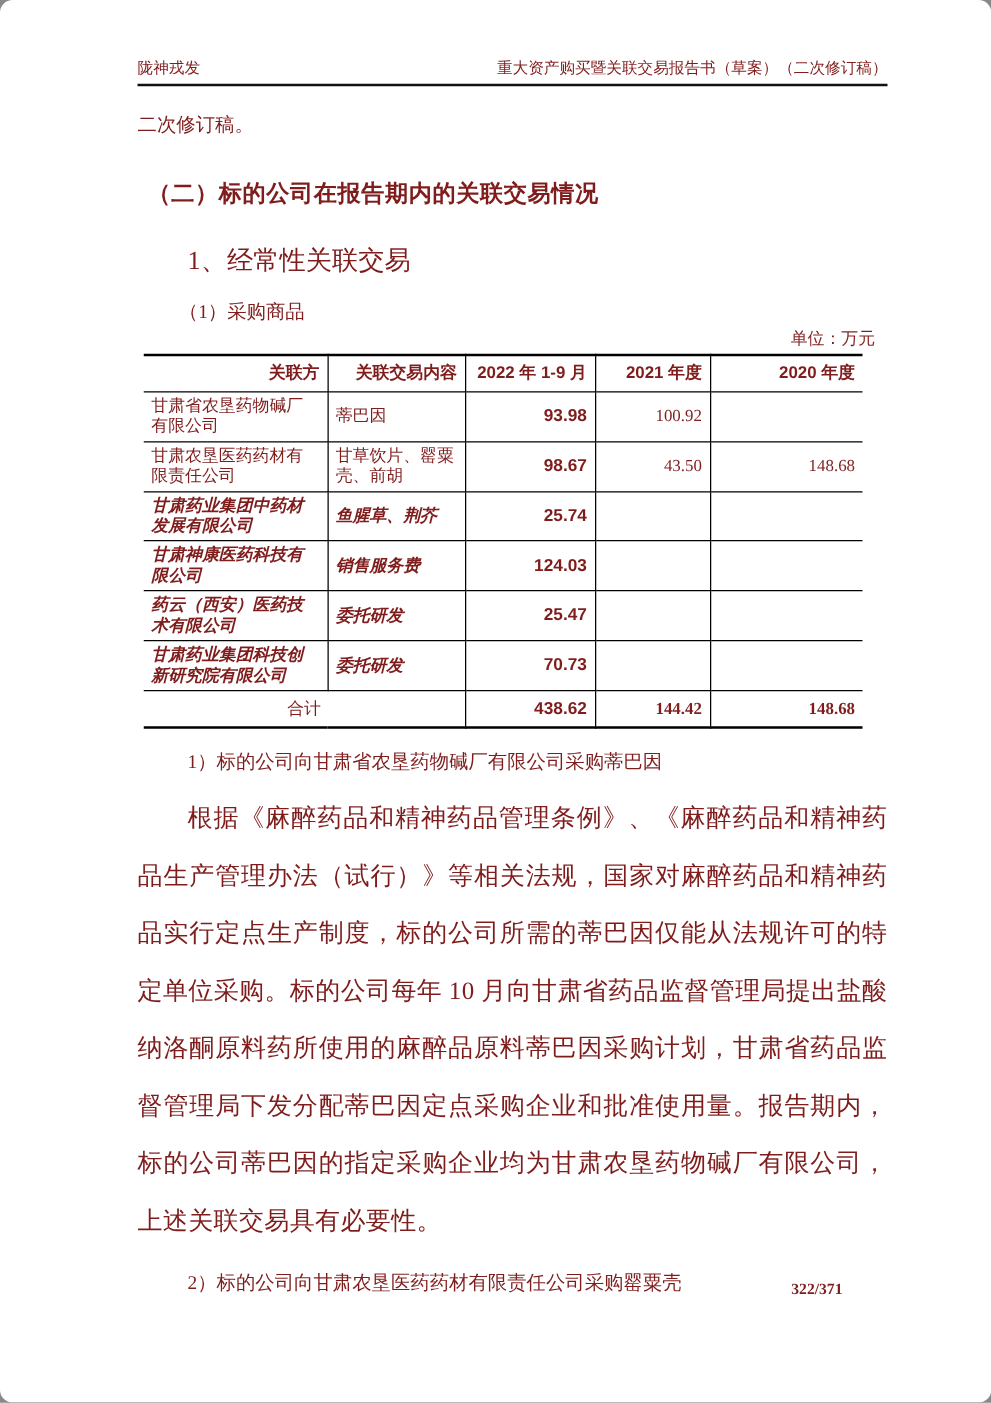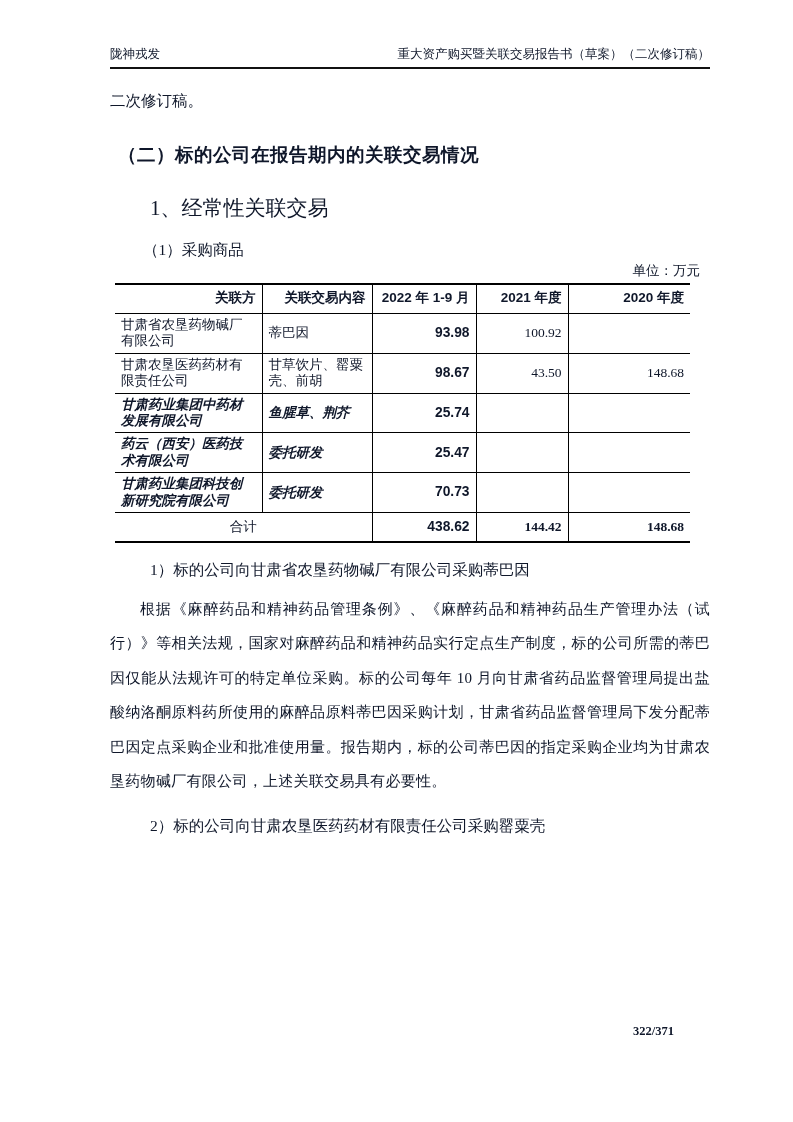--- a/index.html
+++ b/index.html
@@ -2,23 +2,24 @@
 <html><head>
 <meta charset="utf-8">
 <style>
   html, body { margin: 0; padding: 0; background: #888; }
   .page {
     position: relative;
     width: 793px;
     height: 1122px;
     margin: 0 auto;
     background: #ffffff;
-    color: #0f172a;
+    color: #7f1d1d;
     font-family: "Liberation Serif", "DejaVu Serif", serif;
     overflow: hidden;
+    border-radius: 10px;
   }
   .content { padding: 0 83px 0 110px; }
 
   .page-header {
     display: flex;
     justify-content: space-between;
     align-items: flex-end;
     margin-top: 46px;
     padding-bottom: 3px;
     border-bottom: 2px solid #111;
@@ -102,21 +103,21 @@
   td.num-strong { font-weight: 700; }
 
   .num-item {
     margin: 16px 0 0 0;
     padding-left: 40px;
     font-size: 15.5px;
     line-height: 1.45;
   }
   .body-para {
     margin: 10px 0 0 0;
-    font-size: 15px;
+    font-size: 20px;
     line-height: 2.3;
     text-align: justify;
     text-indent: 2em;
     letter-spacing: 0.3px;
   }
 
   .page-number {
     position: absolute;
     top: 1024px;
     right: 119px;
@@ -178,20 +179,27 @@
           <td class="num-cell">148.68</td>
         </tr>
         <tr class="kai">
           <td class="party-cell">甘肃药业集团中药材发展有限公司</td>
           <td class="content-cell">鱼腥草、荆芥</td>
           <td class="num-cell num-bold">25.74</td>
           <td class="num-cell"></td>
           <td class="num-cell"></td>
         </tr>
         <tr class="kai">
+          <td class="party-cell">甘肃神康医药科技有限公司</td>
+          <td class="content-cell">销售服务费</td>
+          <td class="num-cell num-bold">124.03</td>
+          <td class="num-cell"></td>
+          <td class="num-cell"></td>
+        </tr>
+        <tr class="kai">
           <td class="party-cell">药云（西安）医药技术有限公司</td>
           <td class="content-cell">委托研发</td>
           <td class="num-cell num-bold">25.47</td>
           <td class="num-cell"></td>
           <td class="num-cell"></td>
         </tr>
         <tr class="kai">
           <td class="party-cell">甘肃药业集团科技创新研究院有限公司</td>
           <td class="content-cell">委托研发</td>
           <td class="num-cell num-bold">70.73</td>

